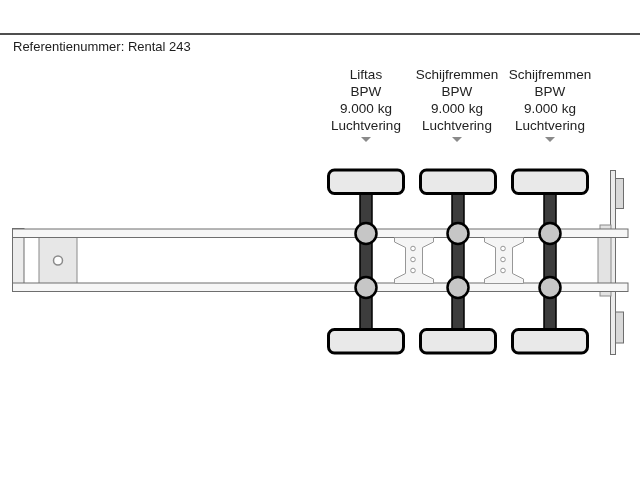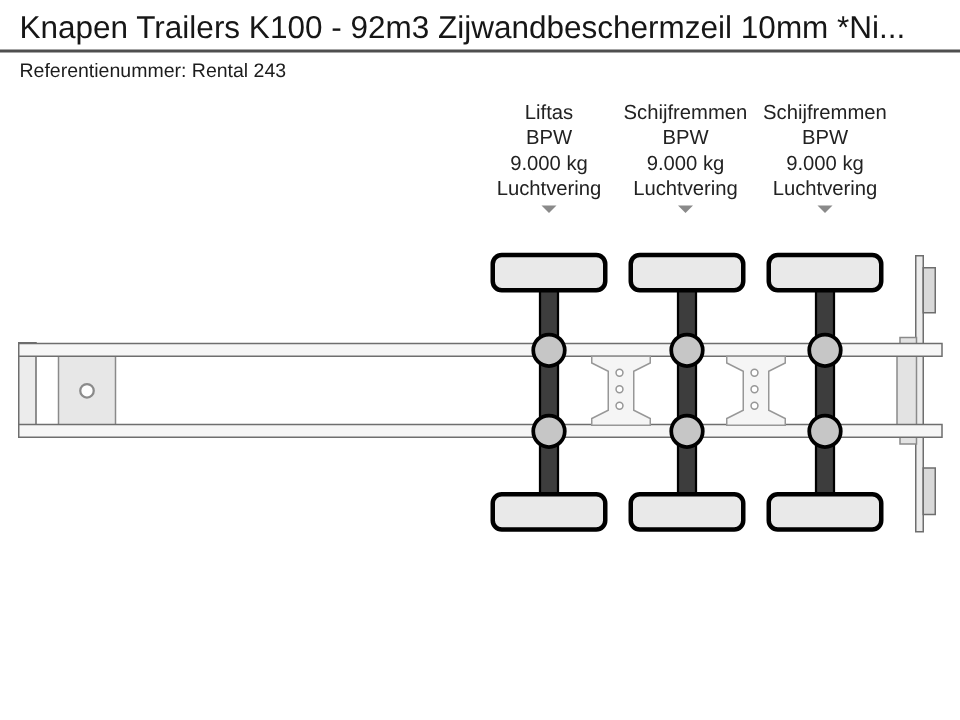--- a/index.html
+++ b/index.html
@@ -40,21 +40,20 @@
   .bellow{fill:#c6c6c6;stroke:#000;stroke-width:2.5;}
   .tire{fill:#e9e9e9;stroke:#000;stroke-width:3;}
   .rearbox{fill:#e3e3e3;stroke:#8a8a8a;stroke-width:1;}
   .light{fill:#d9d9d9;stroke:#6e6e6e;stroke-width:1;}
 </style>
 </head>
 <body>
 
 <div id="stage">
 
-  <div class="title">Knapen Trailers K100 - 92m3 Zijwandbeschermzeil 10mm *Ni...</div>
   <div class="rule"></div>
   <div class="ref">Referentienummer: Rental 243</div>
 
   <div class="axle-label c1">
     <span>Liftas</span>
     <span>BPW</span>
     <span>9.000 kg</span>
     <span>Luchtvering</span>
     <span class="pointer"></span>
   </div>

